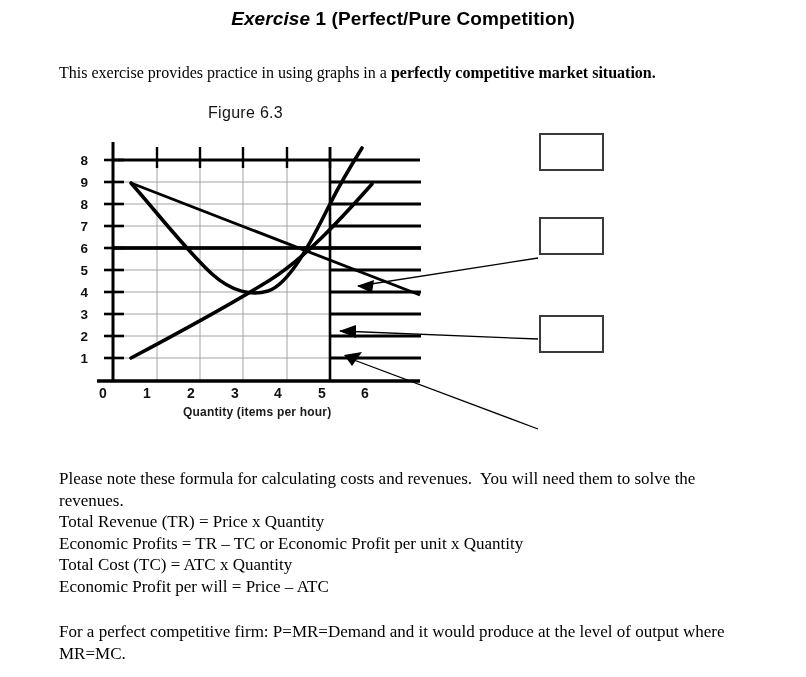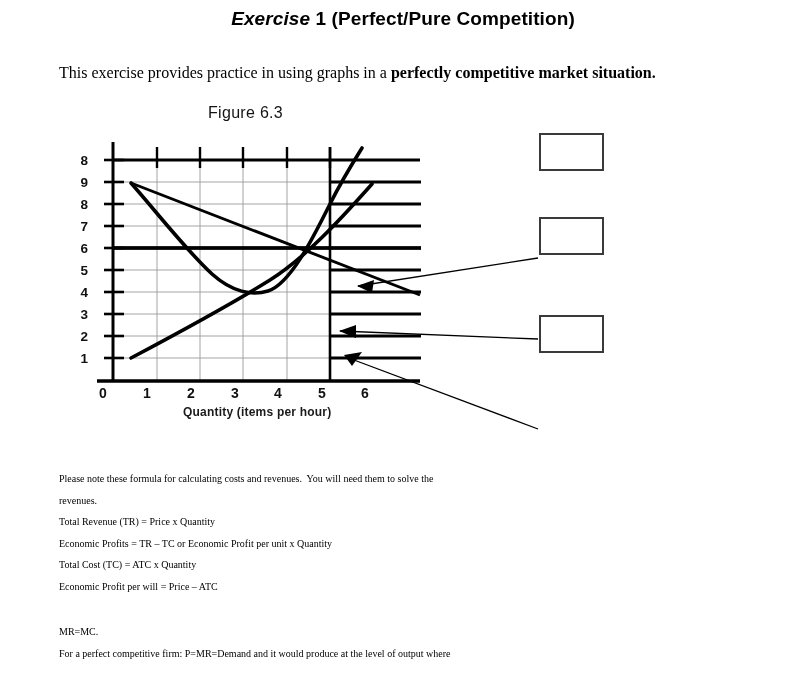--- a/index.html
+++ b/index.html
@@ -103,21 +103,21 @@
     top: 0;
     width: 806px;
     height: 340px;
     overflow: visible;
   }
 
   
   .para {
     position: absolute;
     left: 59px;
-    font-size: 10px;
+    font-size: 17px;
     line-height: 21.5px;
     width: 730px;
   }
   .para .ln { display: block; white-space: pre-wrap; }
 </style>
 </head>
 <body>
 
 <div class="title">
   <span class="ital">Exercise</span><span> 1 (Perfect/Pure Competition)</span>
@@ -238,15 +238,15 @@
 <div class="para" style="top:468px;">
   <span class="ln">Please note these formula for calculating costs and revenues.  You will need them to solve the</span>
   <span class="ln">revenues.</span>
   <span class="ln">Total Revenue (TR) = Price x Quantity</span>
   <span class="ln">Economic Profits = TR – TC or Economic Profit per unit x Quantity</span>
   <span class="ln">Total Cost (TC) = ATC x Quantity</span>
   <span class="ln">Economic Profit per will = Price – ATC</span>
 </div>
 
 <div class="para" style="top:621px;">
+  <span class="ln">For a perfect competitive firm: P=MR=Demand and it would produce at the level of output where</span>
   <span class="ln">MR=MC.</span>
-  <span class="ln">For a perfect competitive firm: P=MR=Demand and it would produce at the level of output where</span>
 </div>
 
 </body></html>

